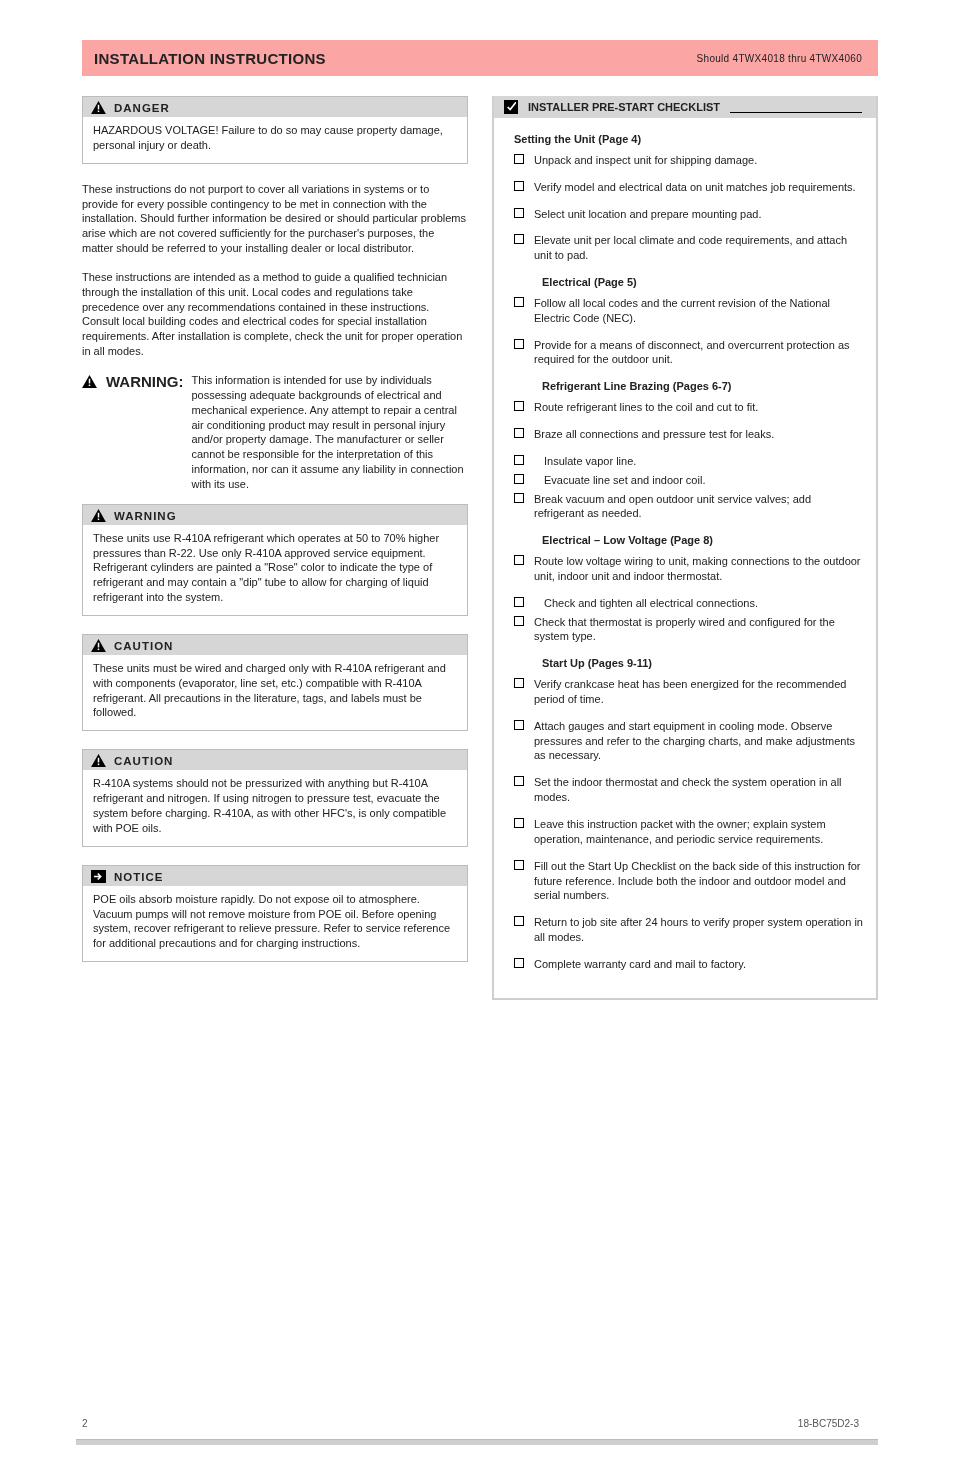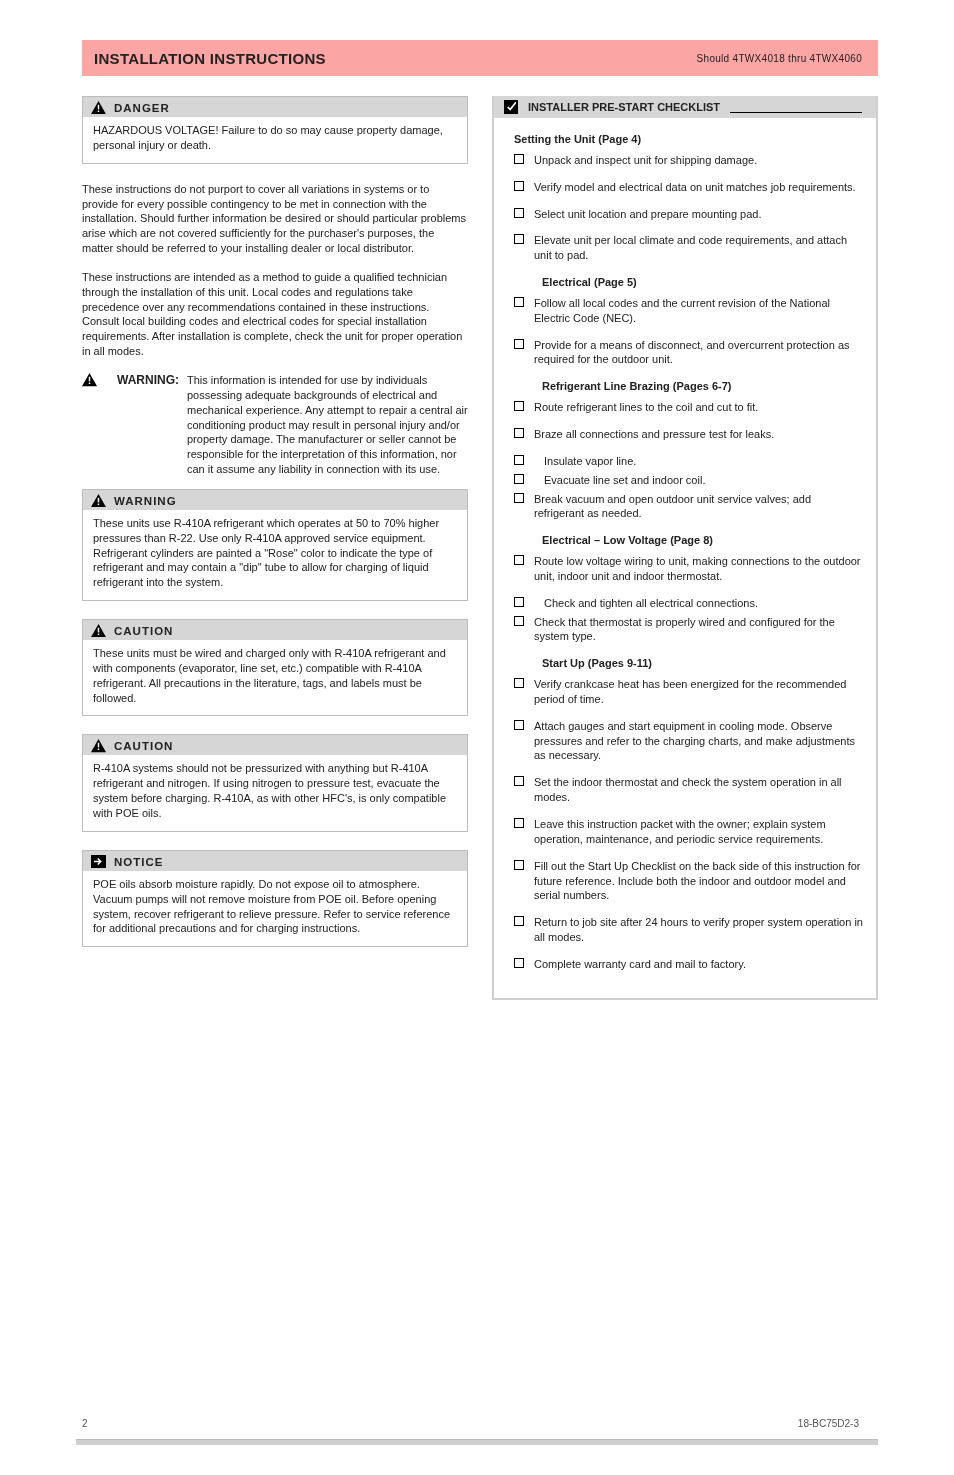--- a/index.html
+++ b/index.html
@@ -11,21 +11,21 @@
   .col { flex: 1 1 50%; min-width: 0; }
   .callout { border: 1px solid #bcbcbc; margin-bottom: 18px; }
   .callout-hd { background: #d6d6d6; display: flex; align-items: flex-end; padding: 3px 8px; font-weight: bold; font-size: 11.5px; letter-spacing: 1px; gap: 8px; min-height: 20px; }
   .callout-body { padding: 6px 10px 10px 10px; font-size: 11px; line-height: 1.35; }
   .tri { width: 15px; height: 13px; display: inline-block; }
   .tri svg { display: block; }
   .arrow-icn { width: 15px; height: 13px; display: inline-flex; align-items: center; justify-content: center; background:#000; }
   .arrow-icn svg { display:block; }
   .para { font-size: 11px; line-height: 1.35; margin-bottom: 14px; }
   .inline-warn { display: flex; gap: 8px; align-items: flex-start; margin-bottom: 12px; }
-  .inline-warn .lbl { font-weight: bold; font-size: 12px; display: flex; align-items: center; gap:20px; white-space: nowrap; }
+  .inline-warn .lbl { font-weight: bold; font-size: 15px; display: flex; align-items: center; gap:9px; white-space: nowrap; }
   .inline-warn .txt { font-size: 11px; line-height: 1.35; }
   .precheck { border-left: 2px solid #cfcfcf; border-right: 2px solid #cfcfcf; border-bottom: 2px solid #cfcfcf; }
   .precheck-hd { background: #d6d6d6; display:flex; align-items:center; padding: 4px 10px; gap:10px; font-size: 11px; font-weight: bold; text-transform: uppercase; min-height: 22px; }
   .check-icn { width:14px; height:14px; border:1.5px solid #000; display:inline-flex; align-items:center; justify-content:center; background:#000; }
   .check-icn svg { display:block; }
   .underline-fill { border-bottom: 1px solid #000; height: 11px; flex:1; margin-right: 4px; }
   .precheck-body { padding: 12px 12px 14px 20px; font-size: 11px; line-height: 1.35; }
   .sec-title { font-weight: bold; font-size: 11px; margin: 2px 0 6px 0; }
   .sec-title.mt { margin-top: 4px; margin-left: 28px; }
   .chk-list { list-style: none; margin: 0 0 8px 0; padding: 0; }

